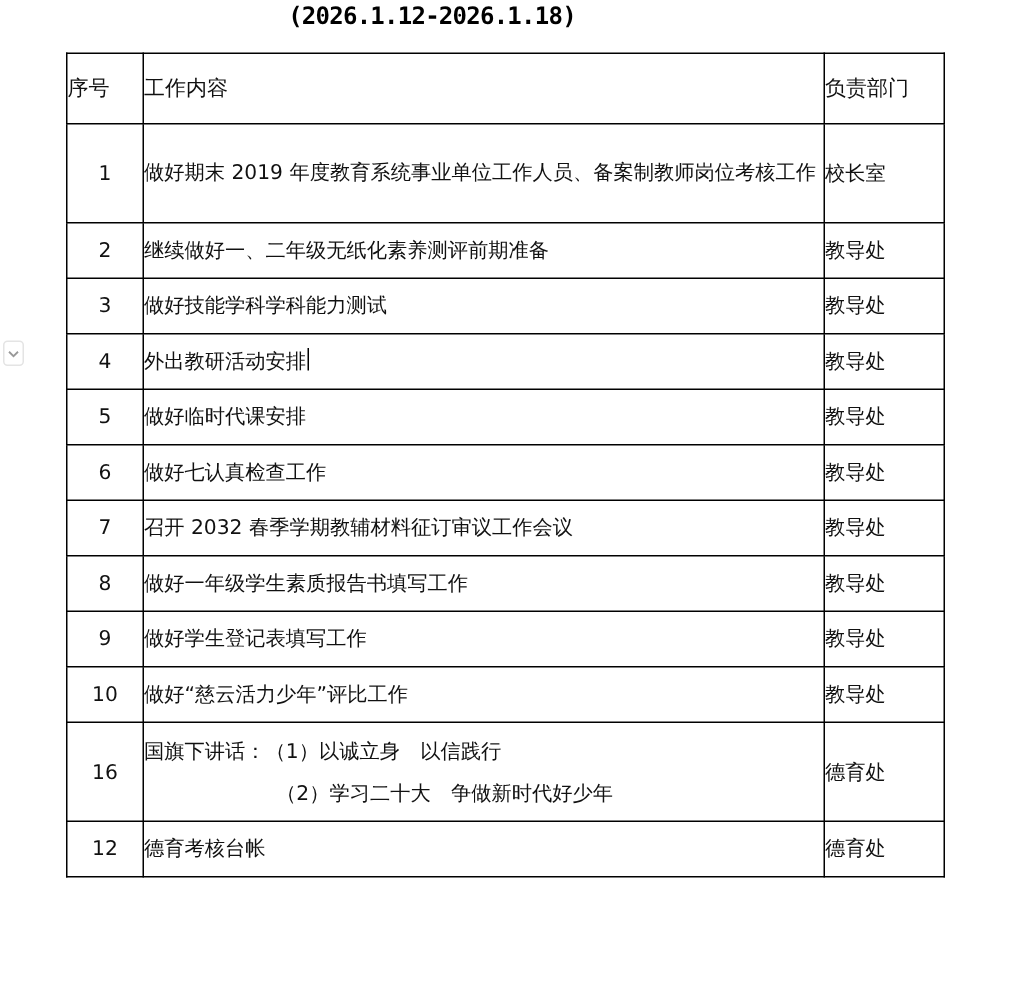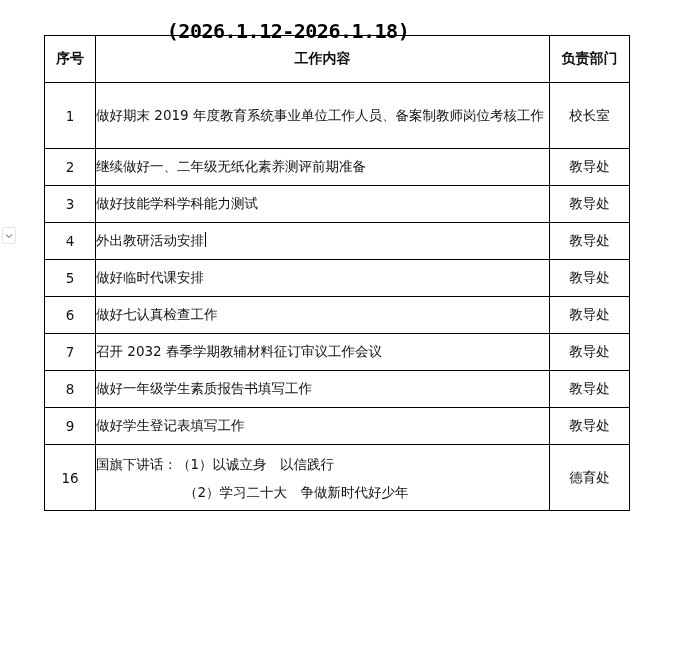--- a/index.html
+++ b/index.html
@@ -1,44 +1,44 @@
 <!DOCTYPE html>
 <html><head>
 <meta charset="utf-8">
 <style>
   html, body { margin: 0; padding: 0; }
   body {
     width: 679px; height: 670px; background: #ffffff; position: relative; overflow: hidden;
     font-family: "DejaVu Sans", "Liberation Sans", sans-serif; color: #000;
   }
   .title {
-    position: absolute; top: 20px; left: 0; width: 576px; text-align: center;
+    position: absolute; top: 0; left: 0; width: 576px; text-align: center;
     font-family: "DejaVu Sans Mono", "Liberation Mono", monospace;
-    font-size: 20px; font-weight: bold; letter-spacing: -0.5px; line-height: 22px;
+    font-size: 16px; font-weight: bold; letter-spacing: -0.5px; line-height: 22px;
   }
   .side-toggle {
     position: absolute; left: 2px; top: 227px; width: 14px; height: 17px;
     border: 1px solid #e4e4e4; border-radius: 3px; background: #fff;
     display: flex; align-items: center; justify-content: center; box-sizing: border-box;
   }
   .side-toggle svg { display: block; }
   table.plan {
     position: absolute; left: 44px; top: 35px; width: 585px;
     border-collapse: collapse; table-layout: fixed;
   }
   table.plan td, table.plan th {
     border: 1px solid #000; padding: 0; font-size: 13.5px; color: #111;
   }
-  table.plan th { font-weight: bold; font-size: 14px; text-align: center; height: 46px; }
+  table.plan th { font-weight: normal; font-size: 14px; text-align: left; height: 46px; }
   col.c1 { width: 51px; }
   col.c2 { width: 454px; }
   col.c3 { width: 80px; }
   td.num { text-align: center; font-size: 12.5px; }
   td.content { text-align: left; padding-left: 6px; }
-  td.dept { text-align: center; }
+  td.dept { }
   tr.r-tall td { height: 65px; }
   tr.r td { height: 36px; }
   .line2 { line-height: 31px; }
   .speech { padding-left: 10px; line-height: 28px; }
   .speech .l2 { padding-left: 88px; display: block; }
   .speech .l1 { display: block; }
   .caret { display: inline-block; width: 1px; height: 15px; background: #000; vertical-align: -2px; margin-left: 1px; }
 </style>
 </head>
 <body>
@@ -103,22 +103,32 @@
     <tr class="r">
       <td class="num">8</td>
       <td class="content">做好一年级学生素质报告书填写工作</td>
       <td class="dept">教导处</td>
     </tr>
     <tr class="r">
       <td class="num">9</td>
       <td class="content">做好学生登记表填写工作</td>
       <td class="dept">教导处</td>
     </tr>
+    <tr class="r">
+      <td class="num">10</td>
+      <td class="content">做好“慈云活力少年”评比工作</td>
+      <td class="dept">教导处</td>
+    </tr>
     <tr class="r-tall">
       <td class="num">16</td>
       <td class="content speech">
         <span class="l1">国旗下讲话：（1）以诚立身　以信践行</span>
         <span class="l2">（2）学习二十大　争做新时代好少年</span>
       </td>
       <td class="dept">德育处</td>
     </tr>
+    <tr class="r">
+      <td class="num">12</td>
+      <td class="content">德育考核台帐</td>
+      <td class="dept">德育处</td>
+    </tr>
   </tbody>
 </table>
 
 </body></html>

